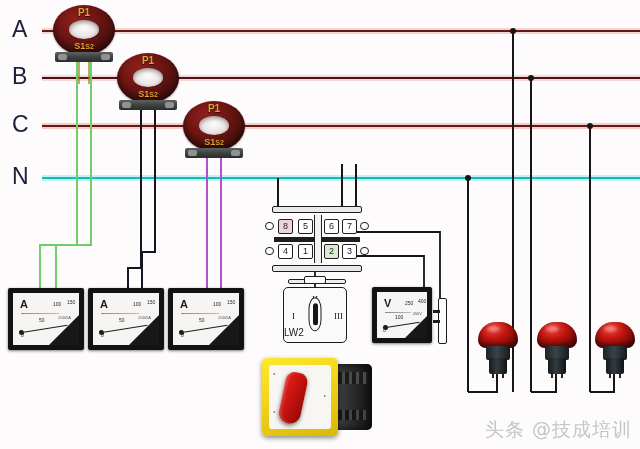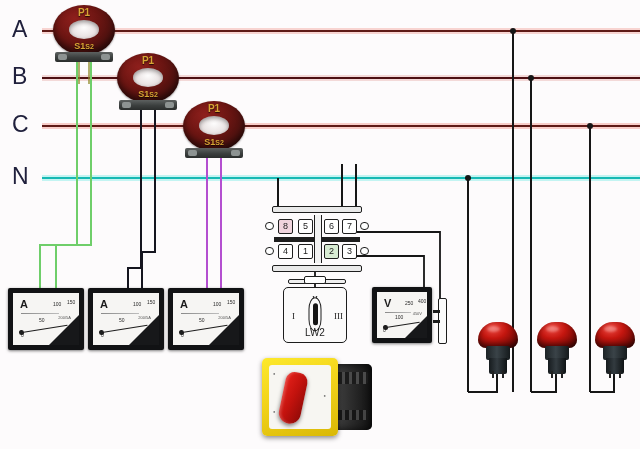--- a/index.html
+++ b/index.html
@@ -166,21 +166,20 @@
     background: #161616;
   }
   .lw2 .pos {
     position: absolute;
     font-size: 9px; color: #1c1c1c;
     font-family: "Liberation Serif", serif;
   }
   .lw2 .name {
     position: absolute;
     left: 0; bottom: 4px; width: 100%;
-    text-align: center;
     font-size: 10px; color: #1c1c1c;
     font-family: "Liberation Sans", sans-serif;
   }
   .lw2 .cap {
     position: absolute;
     left: 50%; top: -12px;
     transform: translateX(-50%);
     width: 22px; height: 8px;
     border: 1.5px solid #1d1d1d;
     border-radius: 2px;
@@ -632,14 +631,15 @@
   </div>
 
   <div class="lamp" style="left:594px; top:322px;">
     <div class="dome"></div>
     <div class="neck"></div>
     <div class="base"></div>
     <div class="pin l"></div>
     <div class="pin r"></div>
   </div>
 
+  <div class="watermark">头条 @技成培训</div>
 
 </div>
 
 </body></html>

